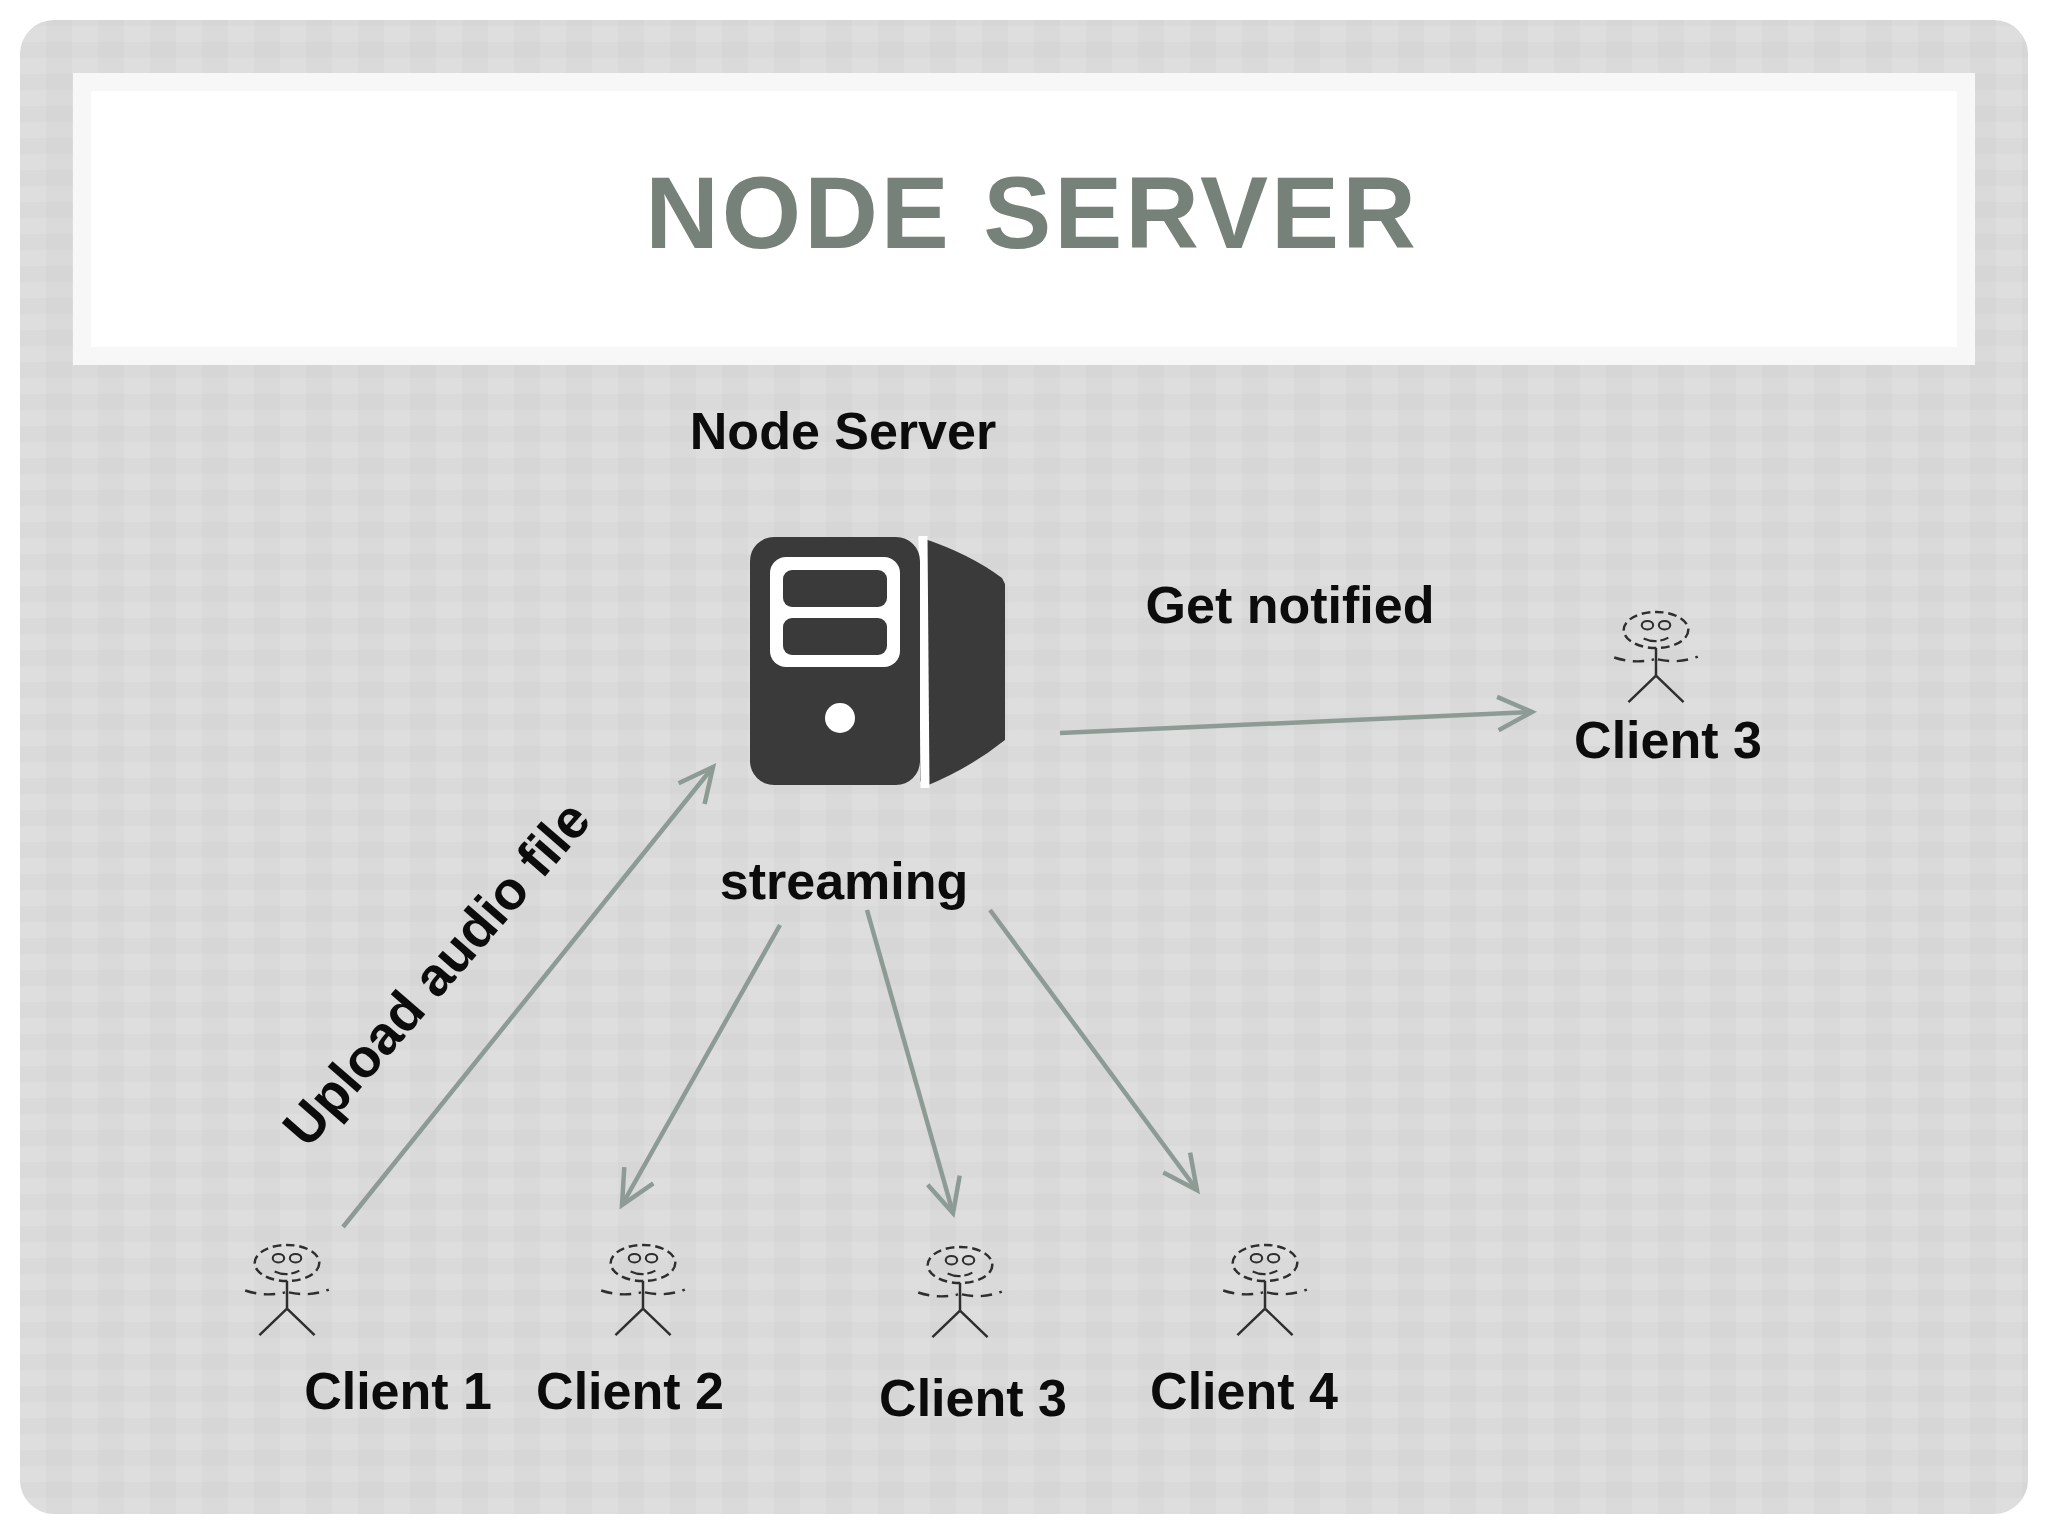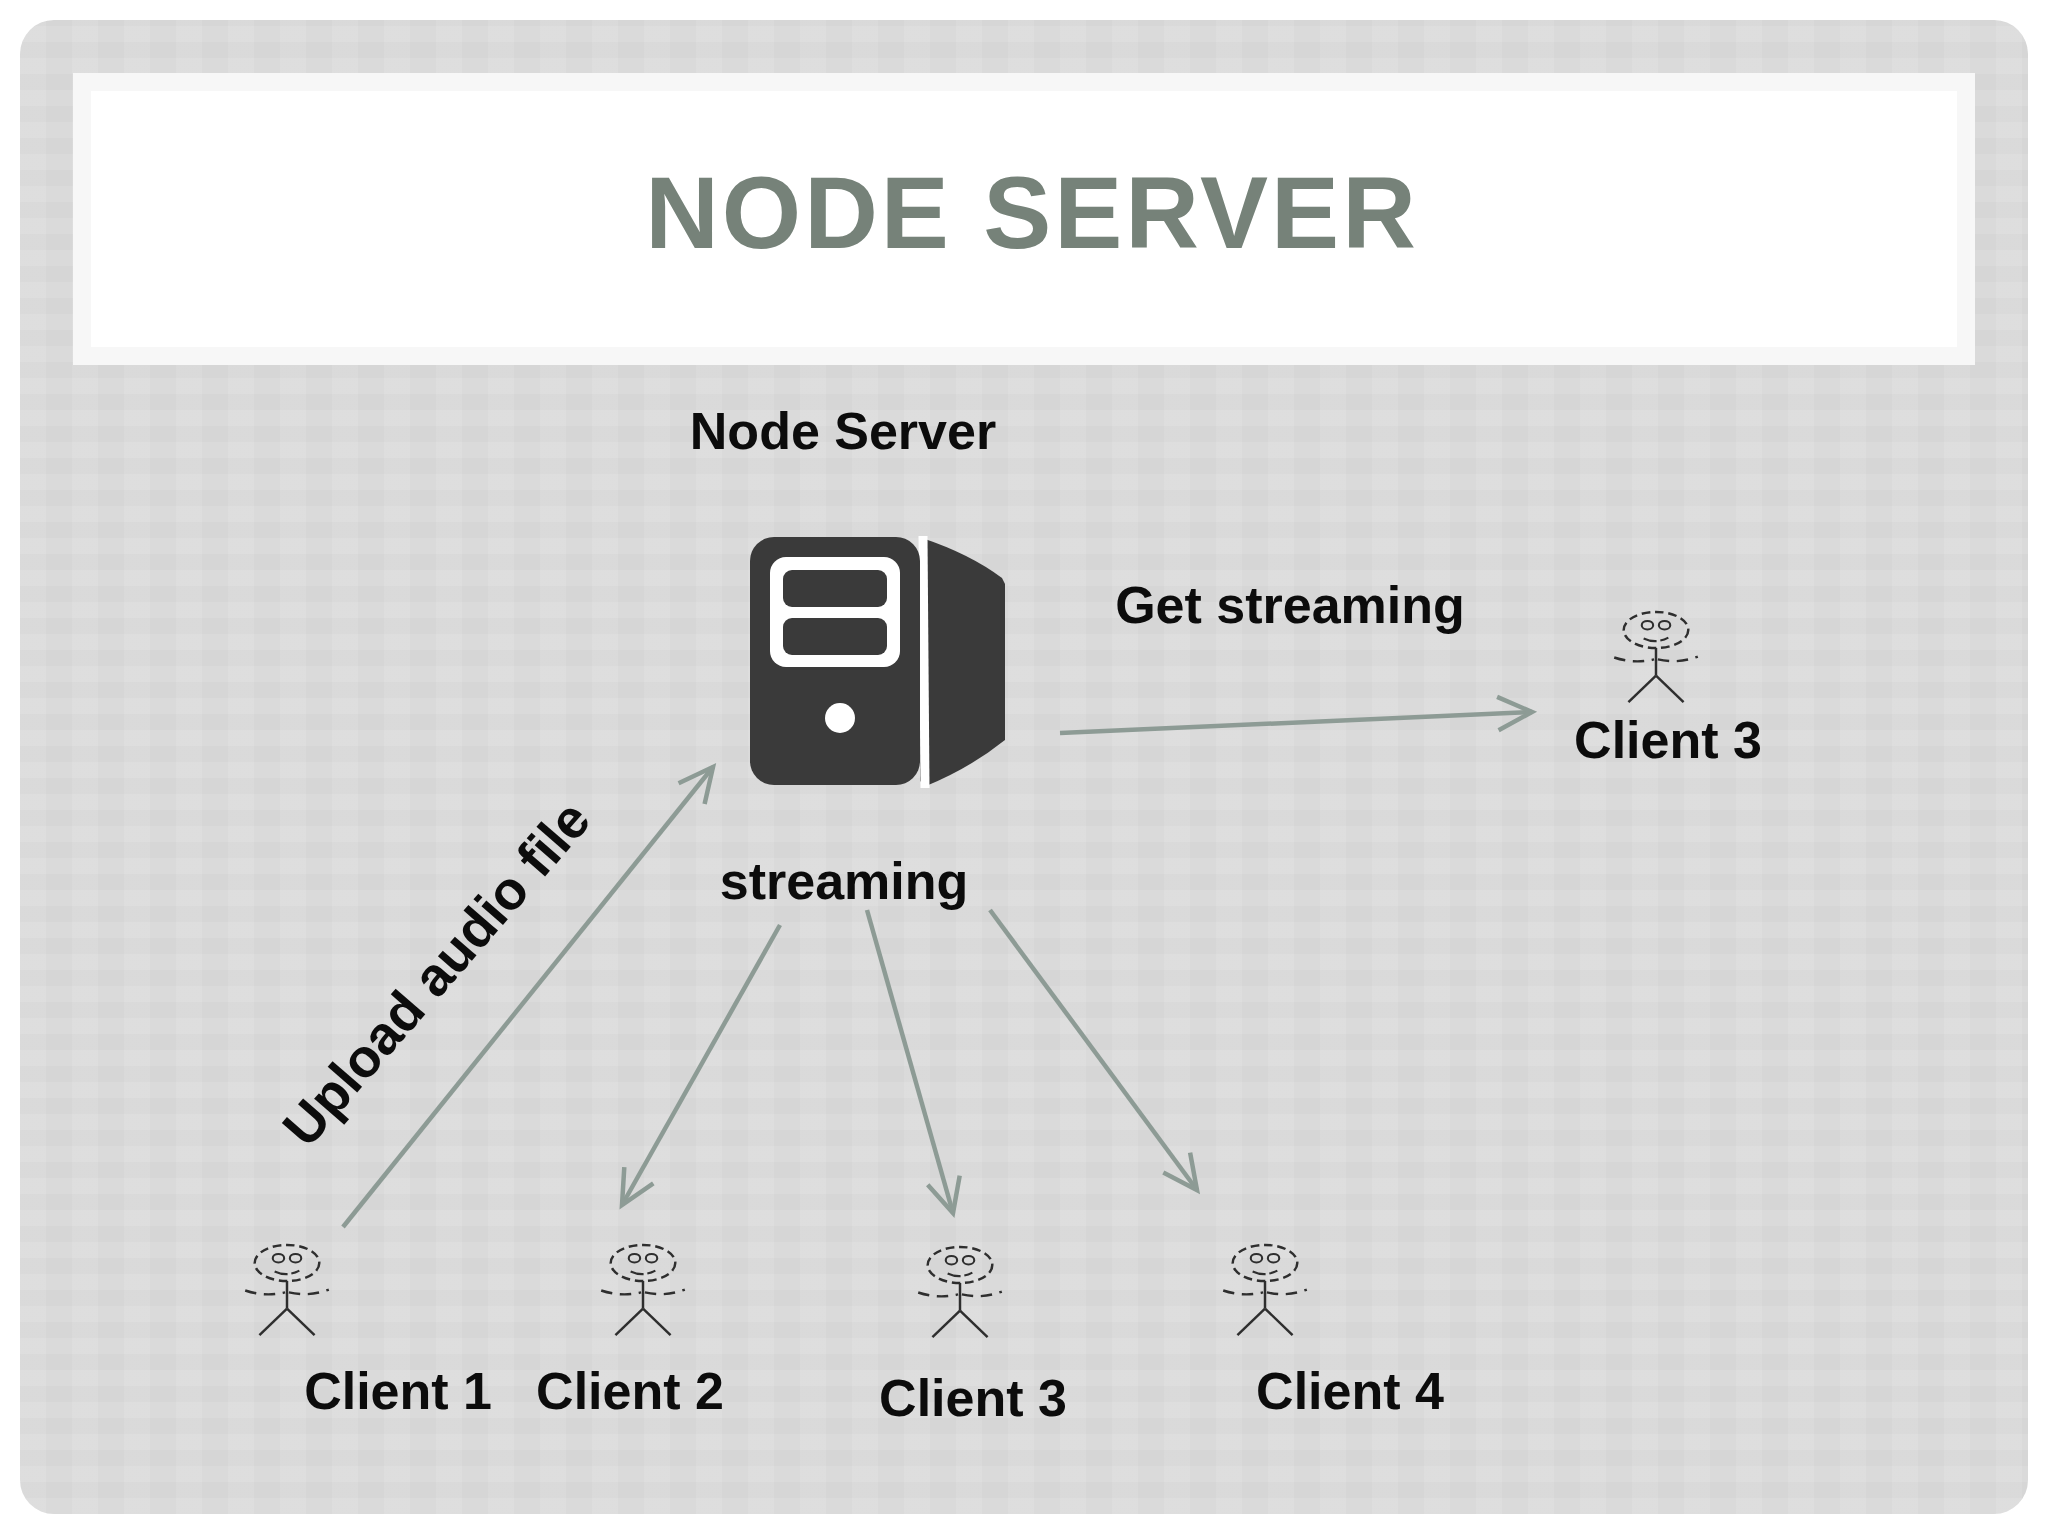--- a/index.html
+++ b/index.html
@@ -109,23 +109,23 @@
     <use href="#stickman" transform="translate(239.5,1243) scale(0.95)"></use>
     <use href="#stickman" transform="translate(595.5,1243) scale(0.95)"></use>
     <use href="#stickman" transform="translate(912.5,1245) scale(0.95)"></use>
     <use href="#stickman" transform="translate(1217.5,1243) scale(0.95)"></use>
     <use href="#stickman" transform="translate(1608.5,610) scale(0.95)"></use>
   </svg>
 </div>
 
 <div class="lbl" style="left:643px;top:404px;">Node Server</div>
 
-<div class="lbl" style="left:1090px;top:578px;">Get streaming</div>
+<div class="lbl" style="left:1090px;top:578px;">Get notified</div>
 
 <div class="lbl" style="left:644px;top:854px;">streaming</div>
 
 <div class="lbl-upload">Upload audio file</div>
 
 <div class="lbl" style="left:92px;top:1364px;text-align:right;">Client 1</div>
 <div class="lbl" style="left:430px;top:1364px;">Client 2</div>
 <div class="lbl" style="left:773px;top:1371px;">Client 3</div>
-<div class="lbl" style="left:1150px;top:1364px;text-align:center;">Client 4</div>
+<div class="lbl" style="left:1044px;top:1364px;text-align:center;">Client 4</div>
 <div class="lbl" style="left:1468px;top:713px;">Client 3</div>
 
 </body></html>

